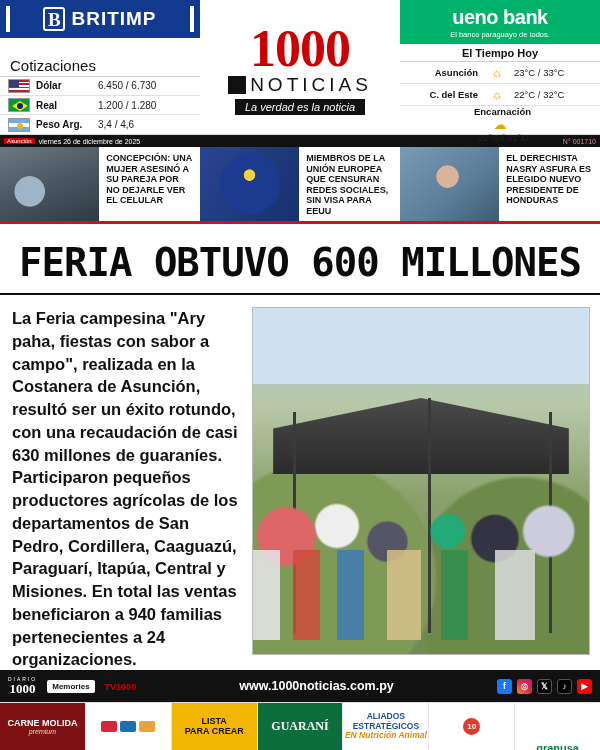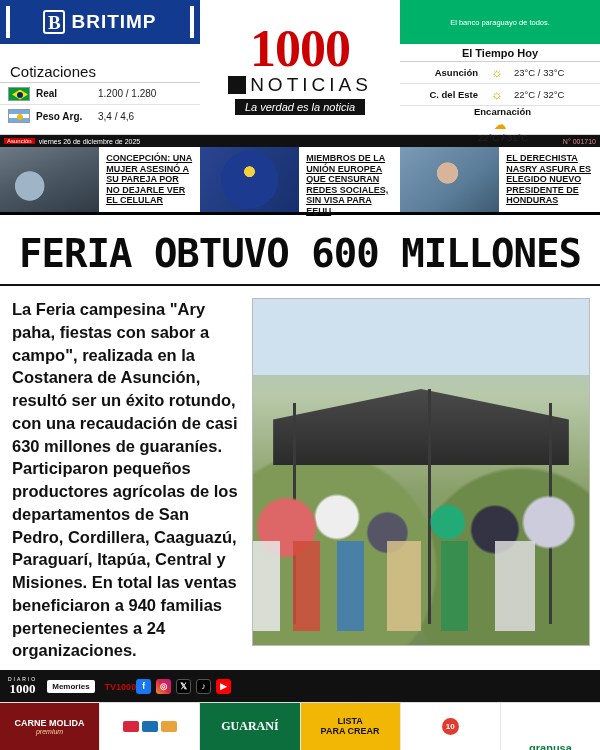--- a/index.html
+++ b/index.html
@@ -134,23 +134,22 @@
   .datestrip {
     height: 12px; background: #111; color: #fff;
     display: flex; align-items: center;
     font-size: 7px; padding: 0 4px;
   }
   .datestrip .tag { background:#c00; padding: 0 3px; margin-right: 4px; font-size:6px;}
   .datestrip .right { margin-left: auto; color:#d88; }
 
   
   .newsstrip {
-    display: flex; height: 68px;
-    border-bottom: 3px solid #000000;
-    text-decoration: underline;
+    display: flex; height: 77px;
+    border-bottom: 3px solid #b91c1c;
   }
   .ns-img { width: 113px; background-size: cover; background-position: center; }
   .ns-img.a { background:
       radial-gradient(circle at 30% 60%, #9fb4c7 0 18%, transparent 19%),
       linear-gradient(160deg,#6d7a86 0%, #4d5a66 45%, #2f3a44 100%); }
   .ns-img.b { background:
       radial-gradient(circle at 50% 38%, #f2d33a 0 8%, transparent 9%),
       radial-gradient(circle at 50% 50%, #1c3a8f 0 48%, transparent 49%),
       linear-gradient(120deg,#2a4590 0%, #17306e 100%); }
   .ns-img.c { background:
@@ -281,20 +280,25 @@
   <div class="header-left">
     <div class="britimp">
       <span class="bar"></span>
       <span class="bar2"></span>
       <span class="b-logo">B</span>
       <span class="b-name">BRITIMP</span>
     </div>
     <div class="cotiz-title">Cotizaciones</div>
 
     <div class="cot-row">
+      <span class="flag flag-us"></span>
+      <span class="cot-name">Dólar</span>
+      <span class="cot-val">6.450 / 6.730</span>
+    </div>
+    <div class="cot-row">
       <span class="flag flag-br"></span>
       <span class="cot-name">Real</span>
       <span class="cot-val">1.200 / 1.280</span>
     </div>
     <div class="cot-row">
       <span class="flag flag-ar"></span>
       <span class="cot-name">Peso Arg.</span>
       <span class="cot-val">3,4 / 4,6</span>
     </div>
   </div>
@@ -303,20 +307,21 @@
     <div class="logo-1000">1000</div>
     <div class="logo-noticias-wrap">
       <span class="logo-sq"></span>
       <span class="logo-noticias">NOTICIAS</span>
     </div>
     <div class="logo-tag">La verdad es la noticia</div>
   </div>
 
   <div class="header-right">
     <div class="ueno">
+      <span class="ueno-name">ueno bank</span>
       <span class="ueno-sub">El banco paraguayo de todos.</span>
     </div>
     <div class="tiempo-title">El Tiempo Hoy</div>
 
     <div class="w-row">
       <span class="w-city">Asunción</span>
       <span class="w-icon">☼</span>
       <span class="w-temp">23°C / 33°C</span>
     </div>
     <div class="w-row">
@@ -363,20 +368,21 @@
 
 <div class="urlbar">
   <div class="fl-1000">
     <small>DIARIO</small>
     <span>1000</span>
   </div>
   <div class="fl-mem">Memories</div>
   <div class="fl-tv">
     <span>TV</span><span>1000</span>
   </div>
+  <div class="url">www.1000noticias.com.py</div>
   <div class="socials">
     <span class="soc fb">f</span>
     <span class="soc ig">◎</span>
     <span class="soc x">𝕏</span>
     <span class="soc tk">♪</span>
     <span class="soc yt">▶</span>
   </div>
 </div>
 
 <div class="sponsorbar">
@@ -384,27 +390,31 @@
     <span>CARNE MOLIDA</span>
     <em>premium</em>
   </div>
   <div class="sp">
     <span class="crb">
       <span class="chip" style="background:#d7263d"></span>
       <span class="chip" style="background:#1b6fb5"></span>
       <span class="chip" style="background:#e8a33d"></span>
     </span>
   </div>
-  <div class="sp guarani">
-    <span>GUARANÍ</span>
-  </div>
   <div class="sp lista">
     <span>LISTA</span>
     <span>PARA CREAR</span>
   </div>
+  <div class="sp guarani">
+    <span>GUARANÍ</span>
+  </div>
+  <div class="sp aliados">
+    <span>ALIADOS ESTRATÉGICOS</span>
+    <span class="it">EN Nutrición Animal</span>
+  </div>
   <div class="sp">
     <span class="badge10">10</span>
   </div>
   <div class="sp granusa">
     <span>granusa</span>
     <small>Excelencia en nutrición</small>
   </div>
 </div>
 
 </body></html>

